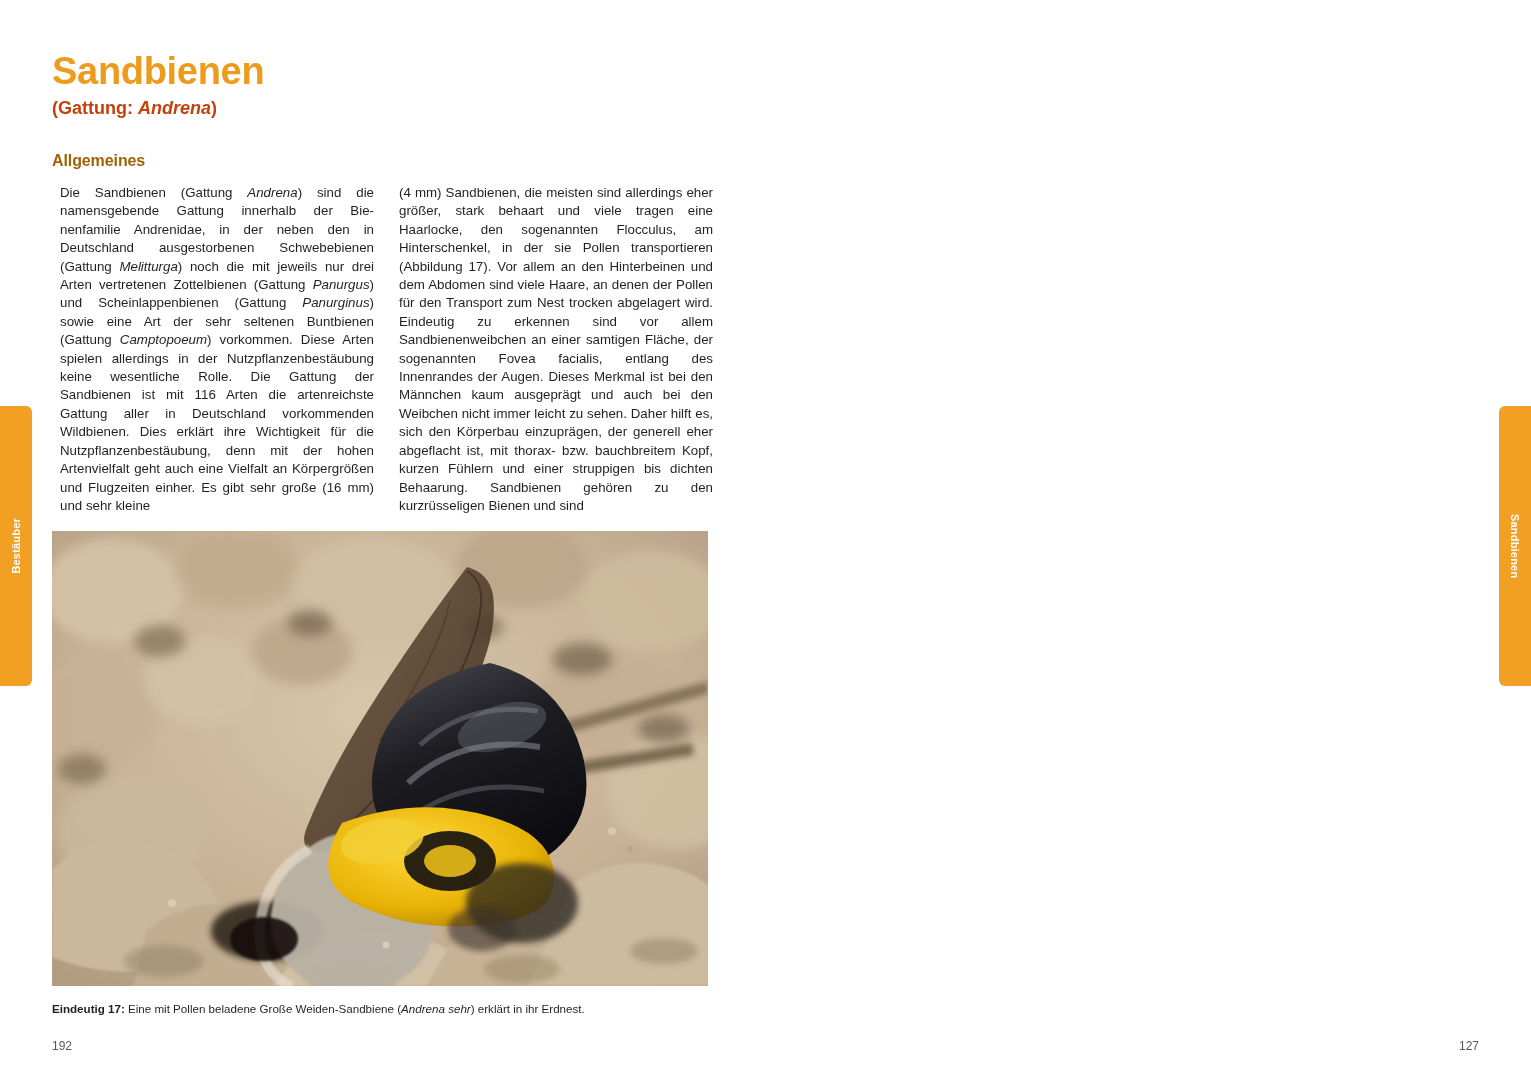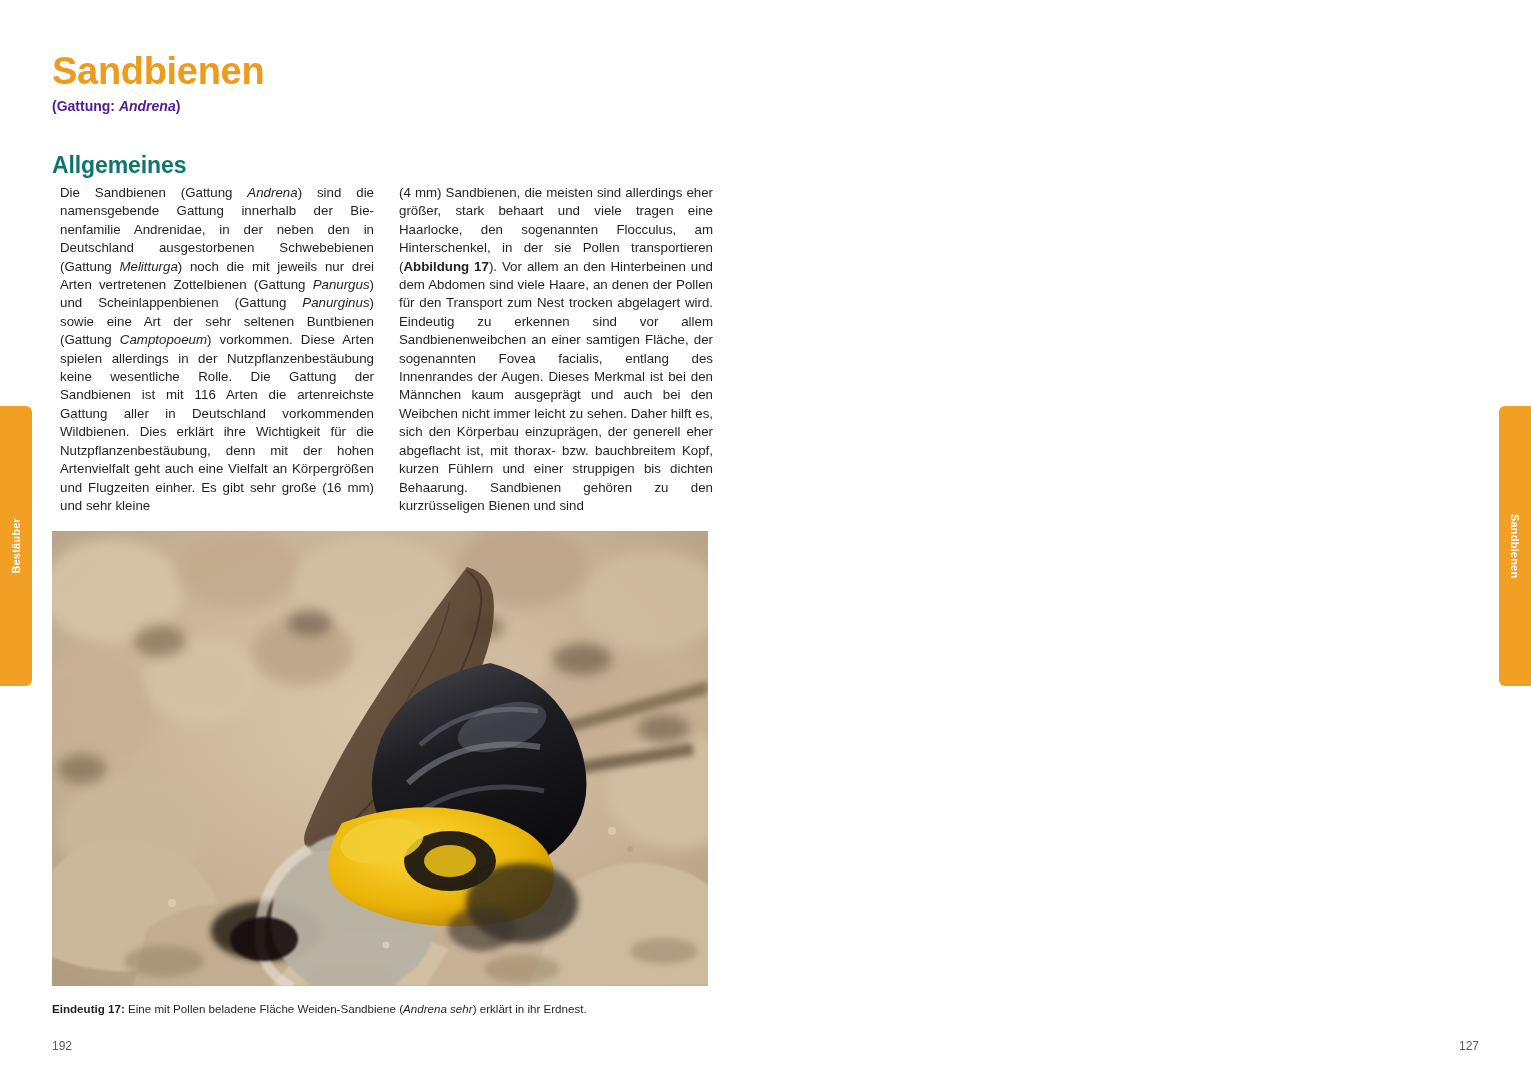--- a/index.html
+++ b/index.html
@@ -65,47 +65,47 @@
     top: 50px;
     font-size: 38px;
     font-weight: bold;
     color: #ED9B1C;
     letter-spacing: -0.3px;
   }
   .chapter-sub {
     position: absolute;
     left: 52px;
     top: 98px;
-    font-size: 14px;
+    font-size: 18px;
     font-weight: bold;
-    color: #4c1d95;
+    color: #c2410c;
   }
   .chapter-sub em { font-style: italic; }
 
   .sec-heading {
-    font-size: 23px;
+    font-size: 16px;
     font-weight: bold;
-    color: #0f766e;
+    color: #a16207;
     margin: 0 0 3px 0;
     letter-spacing: -0.1px;
   }
 
   
   .col {
     position: absolute;
     font-size: 13.3px;
     line-height: 18.4px;
     color: #231f20;
     text-align: justify;
     text-justify: inter-word;
     hyphens: manual;
   }
   .col p { margin: 8px; }
   .col em { font-style: italic; }
-  .col b { font-weight: bold; }
+  .col b { font-weight: normal; }
 
   
   #l-head-allg { position: absolute; left: 52px; top: 152px; width: 330px; }
   #l-col-1 { left: 52px;  top: 176px; width: 330px; }
   #l-col-2 { left: 391px; top: 176px; width: 330px; }
 
   
   #photo {
     position: absolute;
     left: 52px;
@@ -278,21 +278,21 @@
         <g opacity="0.75">
           <circle cx="560" cy="300" r="4" fill="#e0cfb4"></circle>
           <circle cx="578" cy="318" r="3" fill="#b7a186"></circle>
           <circle cx="120" cy="372" r="4" fill="#e2d1b6"></circle>
           <circle cx="334" cy="414" r="3.5" fill="#e6d6bb"></circle>
         </g>
       </svg>
     </div>
 
     <div id="cap-17" class="caption">
-      <b>Eindeutig 17:</b><span> Eine mit Pollen beladene Fläche Weiden-Sandbiene (</span><em>Andrena sehr</em><span>) erklärt in ihr Erdnest.</span>
+      <b>Eindeutig 17:</b><span> Eine mit Pollen beladene Große Weiden-Sandbiene (</span><em>Andrena sehr</em><span>) erklärt in ihr Erdnest.</span>
     </div>
 
     <div id="folio-left" class="folio">192</div>
   </div>
 
   <div id="page-right" class="page">
 
     <div id="folio-right" class="folio">127</div>
   </div>
 

